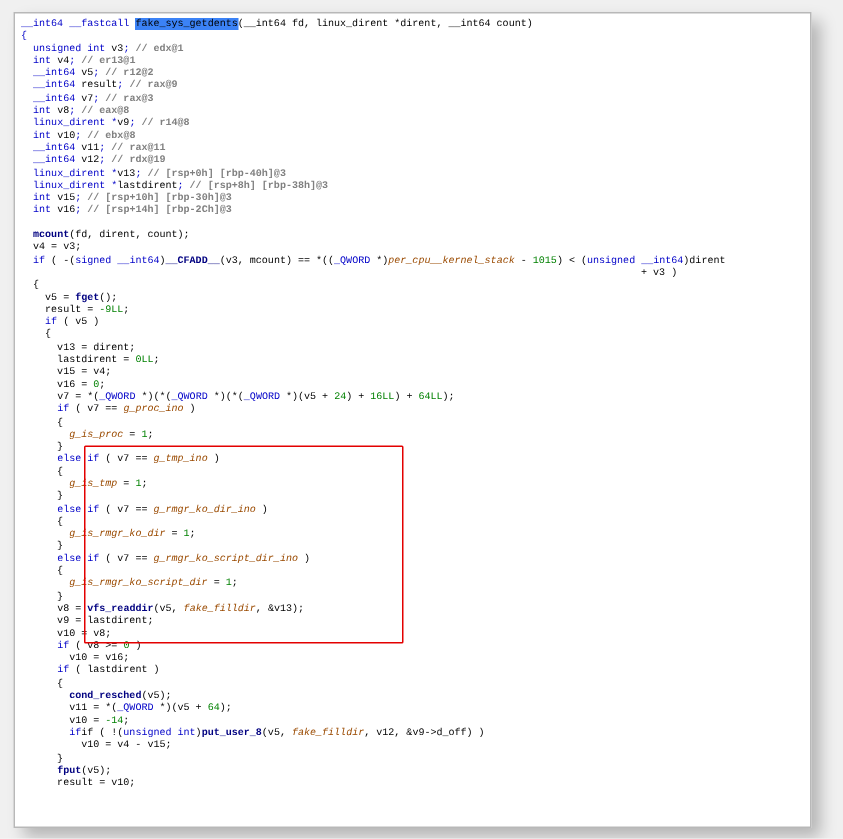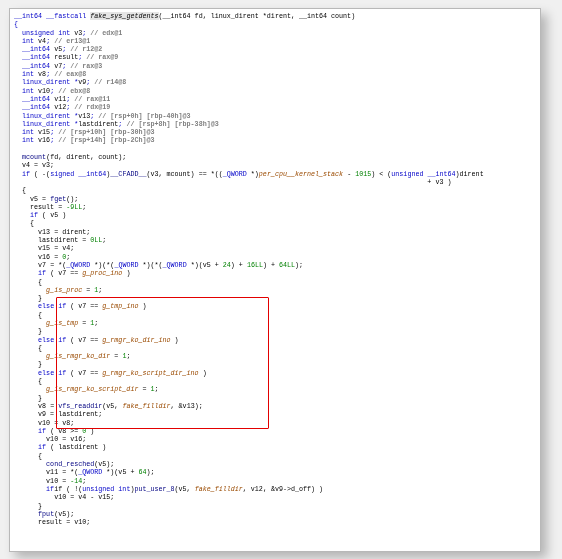--- a/index.html
+++ b/index.html
@@ -39,23 +39,23 @@
     font-family: "Consolas", "Courier New", monospace;
     font-size: 6.7px;
     line-height: 8.3px;
     white-space: pre;
     color: #000;
     letter-spacing: 0px;
   }
   .kw   { color: #0000c8; }  
   .num  { color: #008000; }  
   .glob { color: #9a4a00; font-style: italic; }  
-  .call { color: #000080; font-weight: 400; } 
+  .call { color: #000080; font-weight: 700; } 
   .cmt  { color: #808080; font-weight: bold; }  
-  .hl   { background: #e5e5e5; font-style: italic; } 
+  .hl   { background: #3b82f6; } 
   .redbox-holder { position: absolute; left: 0; top: 0; right: 0; bottom: 0; pointer-events: none; }
   .redbox {
     position: absolute;
     border: 1.5px solid #e30000;
     border-radius: 1px;
   }
 </style>
 </head>
 <body>
 

